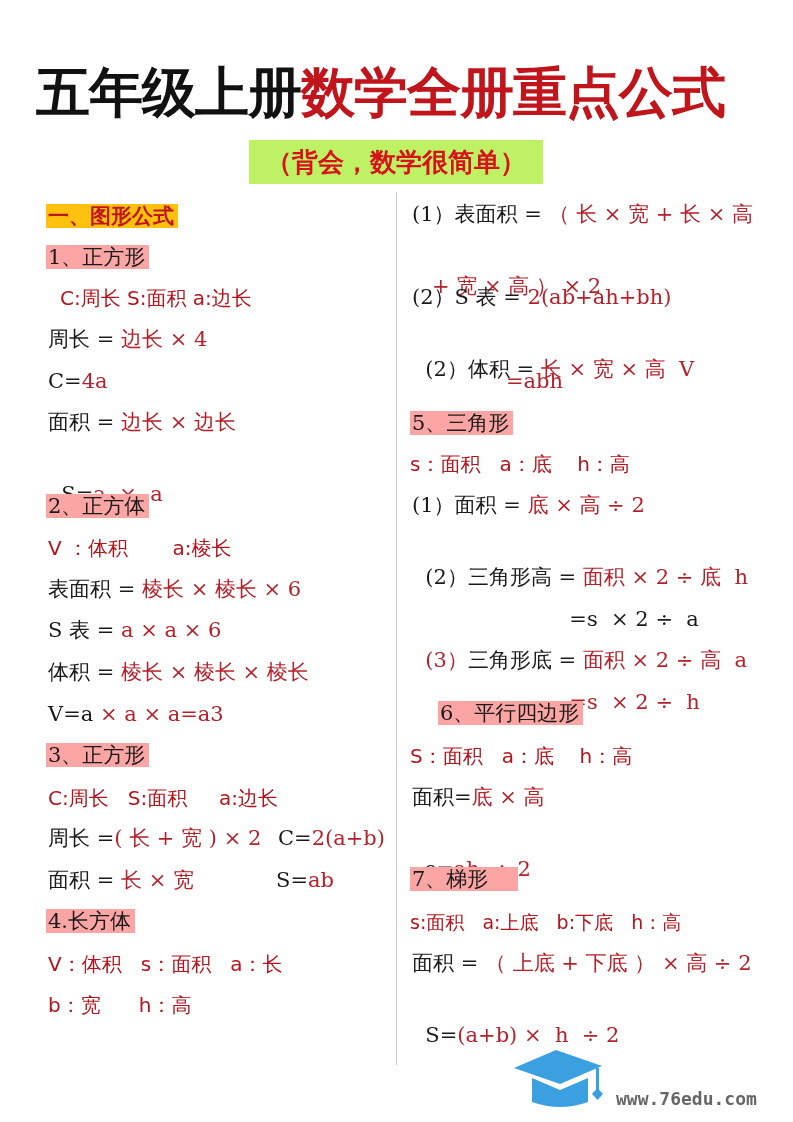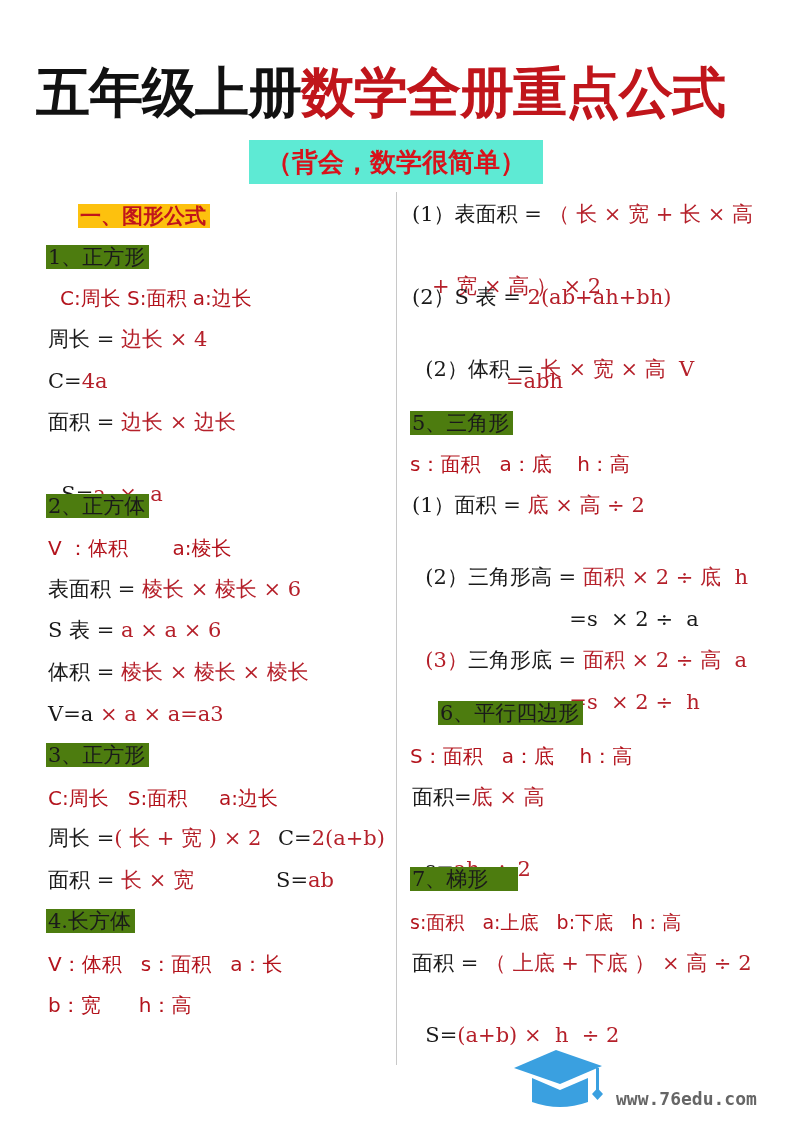--- a/index.html
+++ b/index.html
@@ -9,37 +9,37 @@
   }
   .title {
     position:absolute; left:36px; top:58px; width:740px; height:70px;
     font-family:"DejaVu Sans", sans-serif; font-weight:bold; font-size:54px; line-height:70px;
     white-space:nowrap; letter-spacing:-1px;
   }
   .title .black { color:#111111; }
   .title .red { color:#c0151b; }
   .subtitle {
     position:absolute; left:249px; top:140px; width:294px; height:44px;
-    background:#5eead4; color:#d8121b; font-family:"DejaVu Sans", sans-serif; font-weight:bold;
+    background:#bef264; color:#d8121b; font-family:"DejaVu Sans", sans-serif; font-weight:bold;
     font-size:26px; line-height:44px; text-align:center; white-space:nowrap;
   }
   .divider { position:absolute; left:396px; top:192px; width:1px; height:873px; background:#c8c8c8; }
   .line {
     position:absolute; font-size:21px; line-height:30px; height:30px; white-space:nowrap;
   }
   .r { color:#b5202a; }
   .k { color:#1a1a1a; }
   .legend {
     font-family:"DejaVu Sans", sans-serif; font-weight:normal; color:#b3141d; font-size:20px;
   }
   .sec-orange {
     background:#fdc10e; color:#c0151b; font-family:"DejaVu Sans", sans-serif; font-weight:bold;
     padding:0 4px 0 2px;
   }
-  .sec-pink { background:#4d7c0f; padding:0 4px 0 2px; color:#1a1a1a; }
+  .sec-pink { background:#fca5a5; padding:0 4px 0 2px; color:#1a1a1a; }
   .logo { position:absolute; left:510px; top:1040px; width:280px; height:75px; }
   .logo-text {
     position:absolute; left:105px; top:0px; font-family:"DejaVu Sans", sans-serif; font-weight:bold;
     font-size:38px; color:#ef4f82; letter-spacing:2px; white-space:nowrap; line-height:46px;
   }
   .logo-url {
     position:absolute; left:106px; top:48px; font-family:"DejaVu Sans Mono", monospace; font-weight:bold;
     font-size:18px; color:#666666; white-space:nowrap; line-height:22px;
   }
   .logo-icon { position:absolute; left:0; top:2px; width:100px; height:70px; }
@@ -47,21 +47,21 @@
 </head>
 <body>
 
 <div class="title">
   <span class="black">五年级上册</span><span class="red">数学全册重点公式</span>
 </div>
 <div class="subtitle">（背会，数学很简单）</div>
 
 <div class="divider"></div>
 
-<div class="line" style="left:46px;top:199px;height:34px;line-height:34px;margin-left:32px;">
+<div class="line" style="left:46px;top:199px;height:34px;line-height:34px;">
   <span class="sec-orange">一、图形公式</span>
 </div>
 
 <div class="line" style="left:46px;top:240px;height:34px;line-height:34px;">
   <span class="sec-pink">1、正方形</span>
 </div>
 <div class="line legend" style="left:60px;top:283px;">C:周长   S:面积     a:边长</div>
 <div class="line" style="left:48px;top:324px;">
   <span class="k">周长 = </span><span class="r">边长 × 4</span>
 </div>

